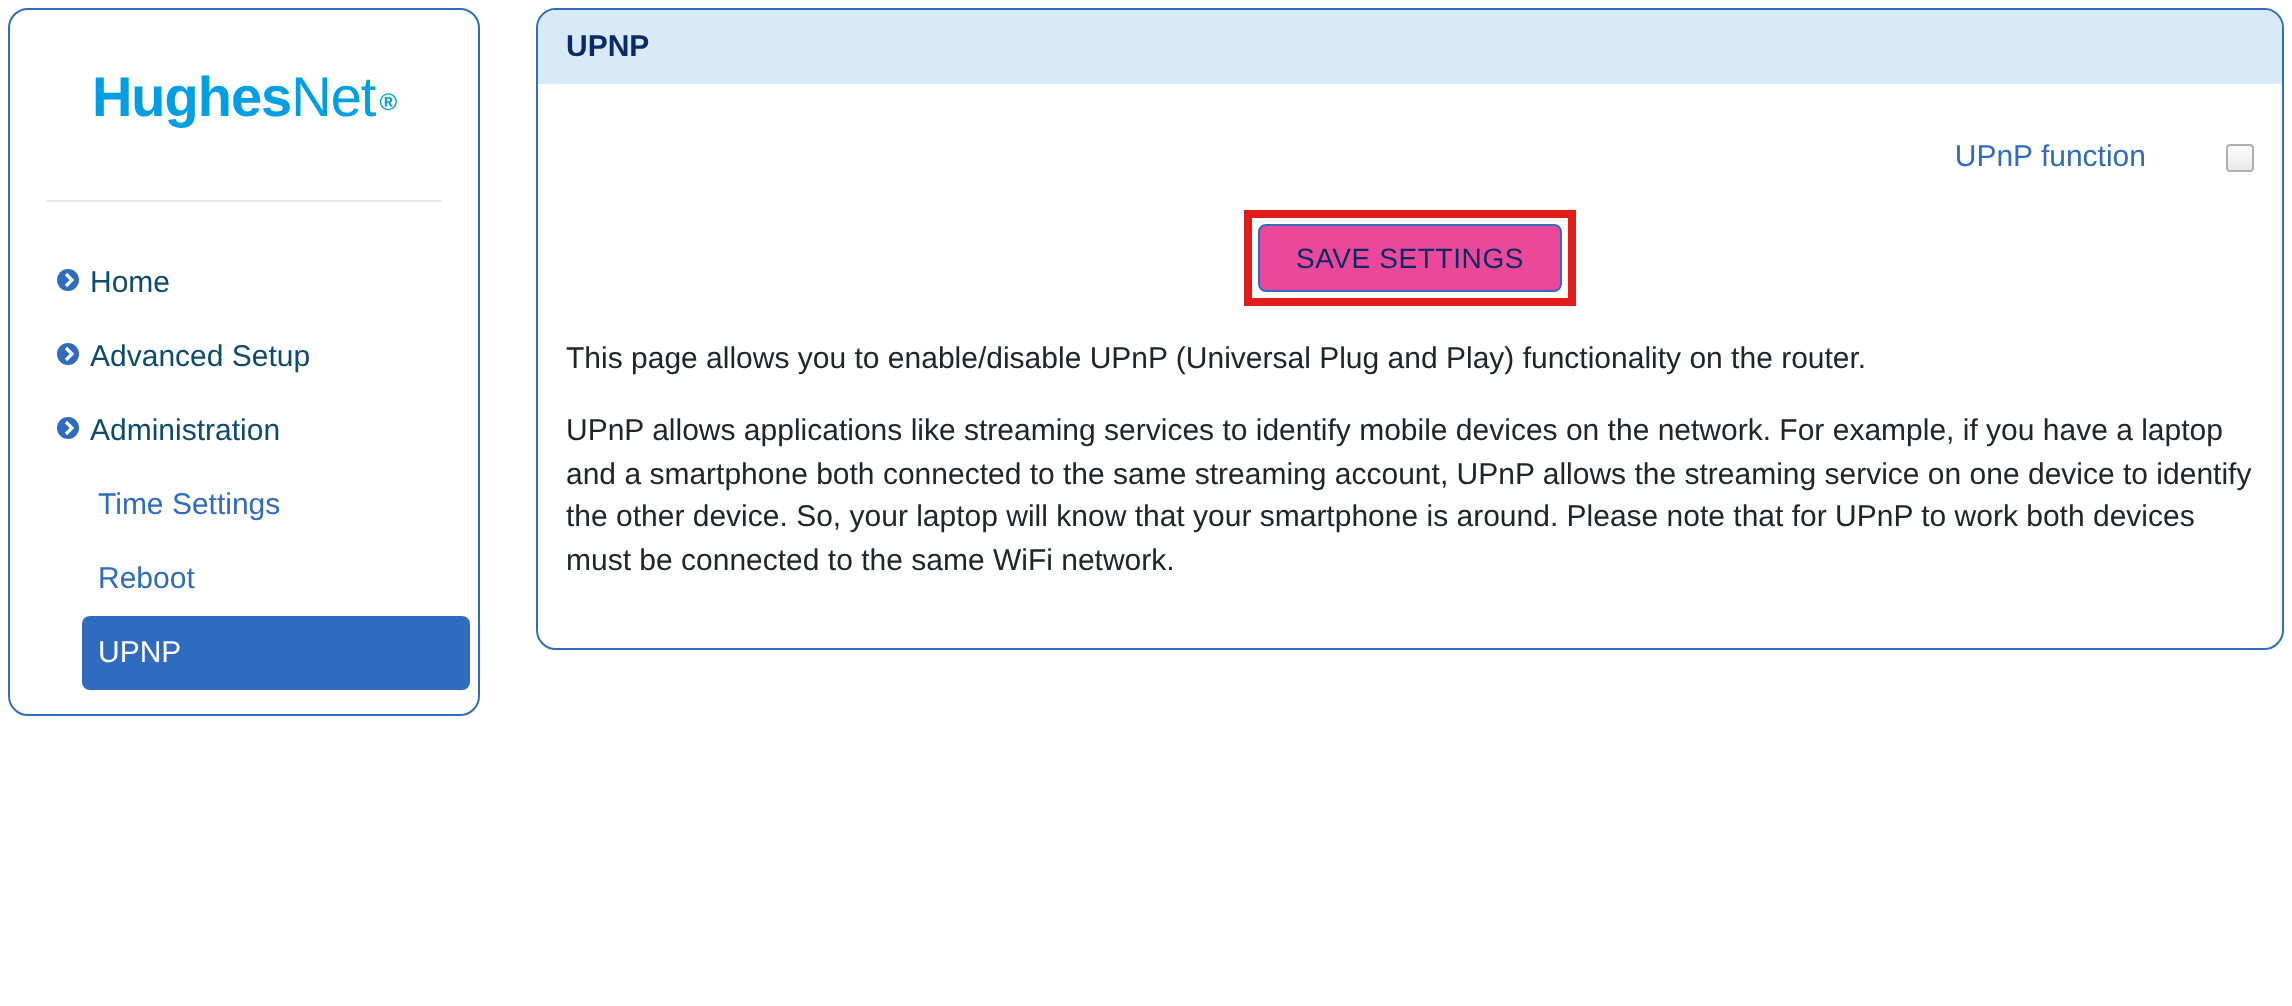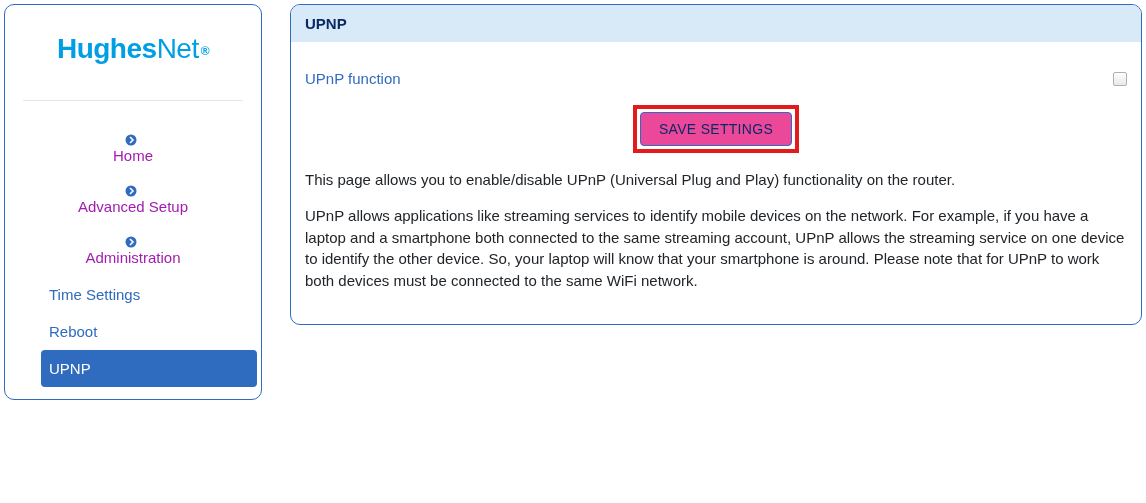--- a/index.html
+++ b/index.html
@@ -9,21 +9,21 @@
       padding: 4px;
       width: 1146px;
     }
     .layout {
       display: flex;
       gap: 28px;
       align-items: flex-start;
     }
     
     .sidebar {
-      width: 258px;
+      width: 236px;
       border: 1px solid #2f6bbf;
       border-radius: 10px;
       padding-bottom: 12px;
       flex: none;
     }
     .logo-wrap {
       padding: 28px 0 20px 0;
       text-align: center;
       border-bottom: 1px solid rgba(0,0,0,0);
     }
@@ -37,26 +37,24 @@
     .logo .thin { font-weight: 400; }
     .logo .dot { font-size: 12px; vertical-align: middle; margin-left: 2px; }
     .divider {
       height: 1px;
       background: #e5e5e5;
       margin: 14px 18px 22px 18px;
     }
     .nav { list-style: none; padding: 0 14px; }
     .nav-item {
       display: flex;
-      align-items: center;
       padding: 10px 8px;
-      color: #a21caf;
-      font-size: 15px;
-      cursor: pointer;
-      flex-direction: column;
+      color: #0c4a6e;
+      font-size: 15px;
+      cursor: pointer;
     }
     .nav-item .chev {
       width: 14px; height: 14px;
       display: inline-flex; align-items: center; justify-content: center;
       margin-right: 4px;
       flex: none;
     }
     .nav-item .chev svg { display:block; }
     .subnav { list-style: none; padding-left: 36px; }
     .subnav-item {
@@ -97,21 +95,21 @@
       padding: 10px 14px;
     }
     .panel-body {
       padding: 28px 14px 18px 14px;
       color: #333333;
       font-size: 15px;
     }
     .form-row {
       display: flex;
       align-items: center;
-      justify-content: space-between;
+      justify-content: flex-end;
       gap: 40px;
       margin-bottom: 18px;
     }
     .form-label { color: #2f6bbf; font-size: 15px; }
     .chk {
       width: 14px; height: 14px;
       border: 1px solid #b0b0b0;
       border-radius: 2px;
       background: linear-gradient(#fdfdfd,#e9e9e9);
       display: inline-block;

